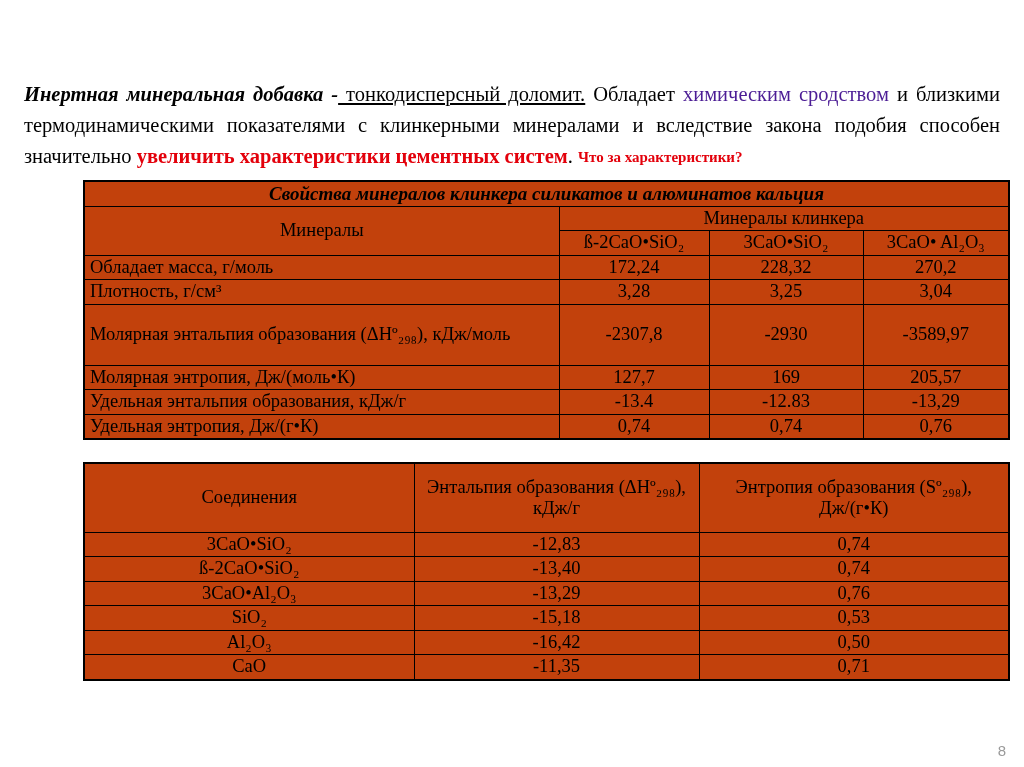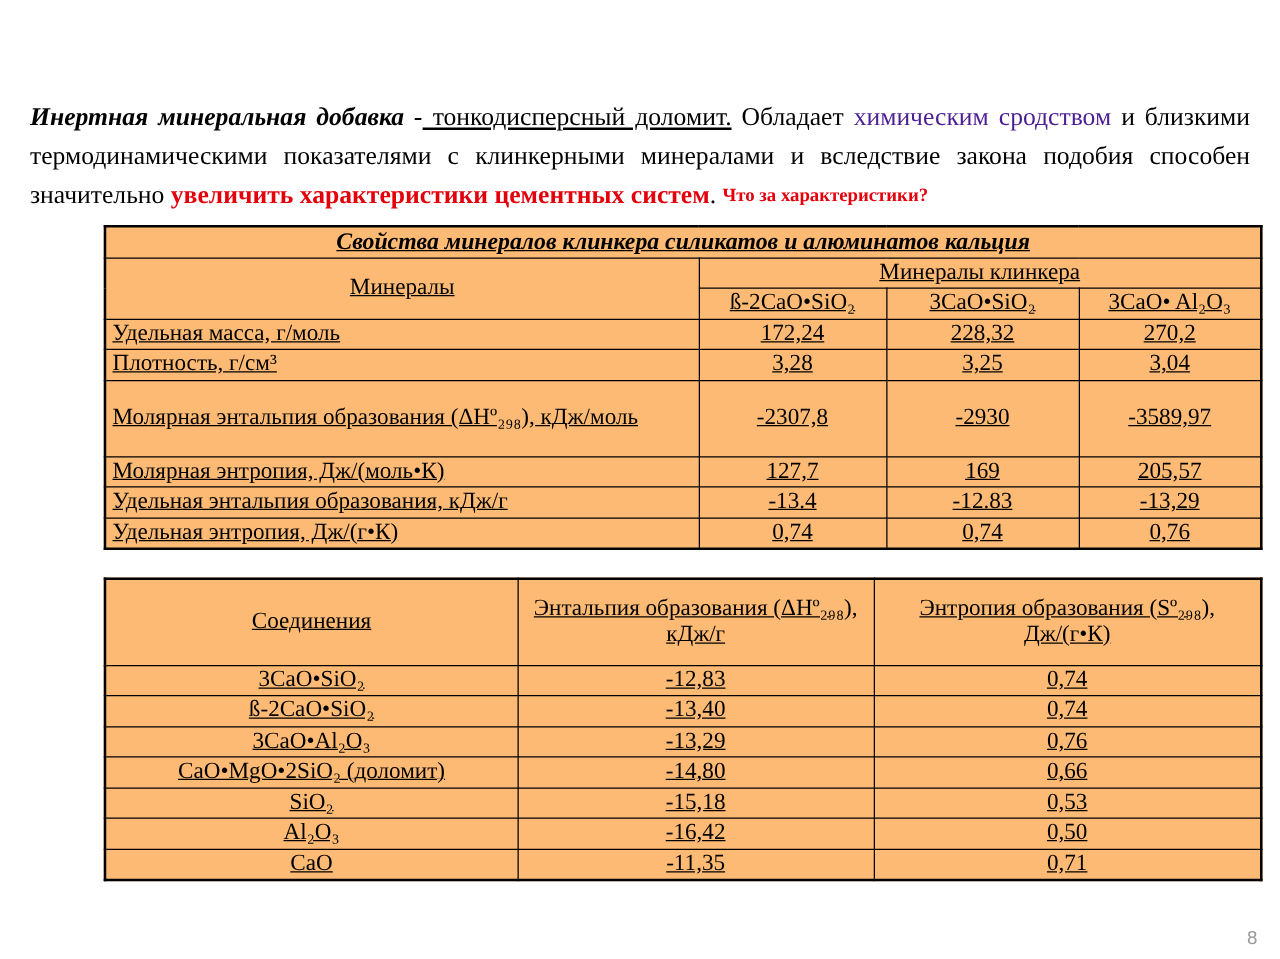--- a/index.html
+++ b/index.html
@@ -72,22 +72,21 @@
     font-size: 15px;
     font-weight: bold;
     vertical-align: 1px;
   }
 
   
   table.doc-table {
     position: absolute;
     border-collapse: collapse;
     table-layout: fixed;
-    background: #fdba74;
-    text-decoration: underline;
+    background: #c2410c;
   }
   table.doc-table td {
     border: 1.4px solid #000000;
     font-size: 18.5px;
     padding: 1px 5px;
     vertical-align: middle;
     line-height: 1.16;
   }
   table.doc-table {
     border: 2.4px solid #000000;
@@ -158,21 +157,21 @@
         <td class="ctr" rowspan="2">Минералы</td>
         <td class="ctr" colspan="3">Минералы клинкера</td>
       </tr>
       <tr>
         <td class="ctr">ß-2CaO•SiO₂</td>
         <td class="ctr">3CaO•SiO₂</td>
         <td class="ctr">3CaO• Al₂O₃</td>
       </tr>
 
       <tr>
-        <td class="lft">Удельная масса, г/моль</td>
+        <td class="lft">Обладает масса, г/моль</td>
         <td class="ctr">172,24</td>
         <td class="ctr">228,32</td>
         <td class="ctr">270,2</td>
       </tr>
       <tr>
         <td class="lft">Плотность, г/см³</td>
         <td class="ctr">3,28</td>
         <td class="ctr">3,25</td>
         <td class="ctr">3,04</td>
       </tr>
@@ -225,25 +224,20 @@
         <td class="ctr">ß-2CaO•SiO₂</td>
         <td class="ctr">-13,40</td>
         <td class="ctr">0,74</td>
       </tr>
       <tr>
         <td class="ctr">3CaO•Al₂O₃</td>
         <td class="ctr">-13,29</td>
         <td class="ctr">0,76</td>
       </tr>
       <tr>
-        <td class="ctr">CaO•MgO•2SiO₂ (доломит)</td>
-        <td class="ctr">-14,80</td>
-        <td class="ctr">0,66</td>
-      </tr>
-      <tr>
         <td class="ctr">SiO₂</td>
         <td class="ctr">-15,18</td>
         <td class="ctr">0,53</td>
       </tr>
       <tr>
         <td class="ctr">Al₂O₃</td>
         <td class="ctr">-16,42</td>
         <td class="ctr">0,50</td>
       </tr>
       <tr>

